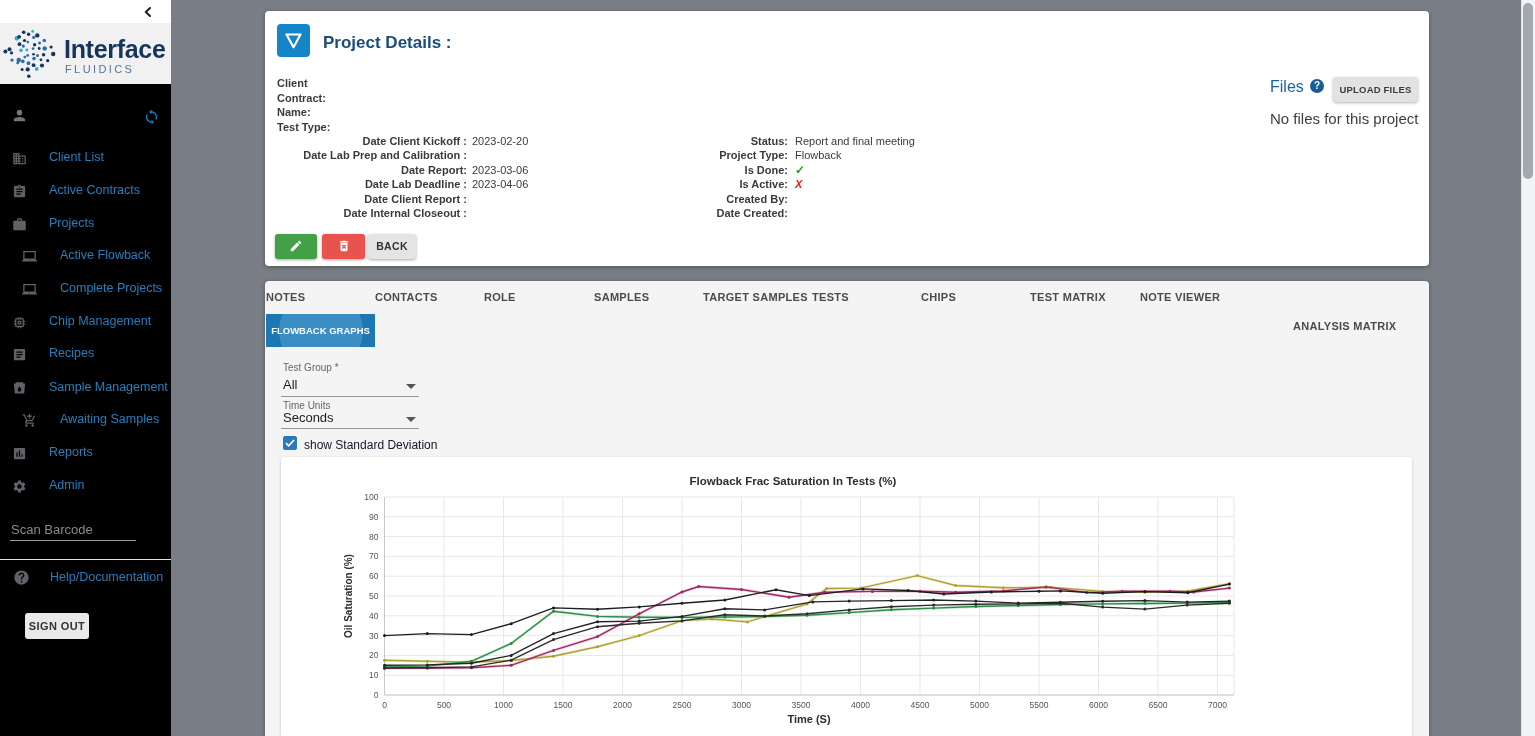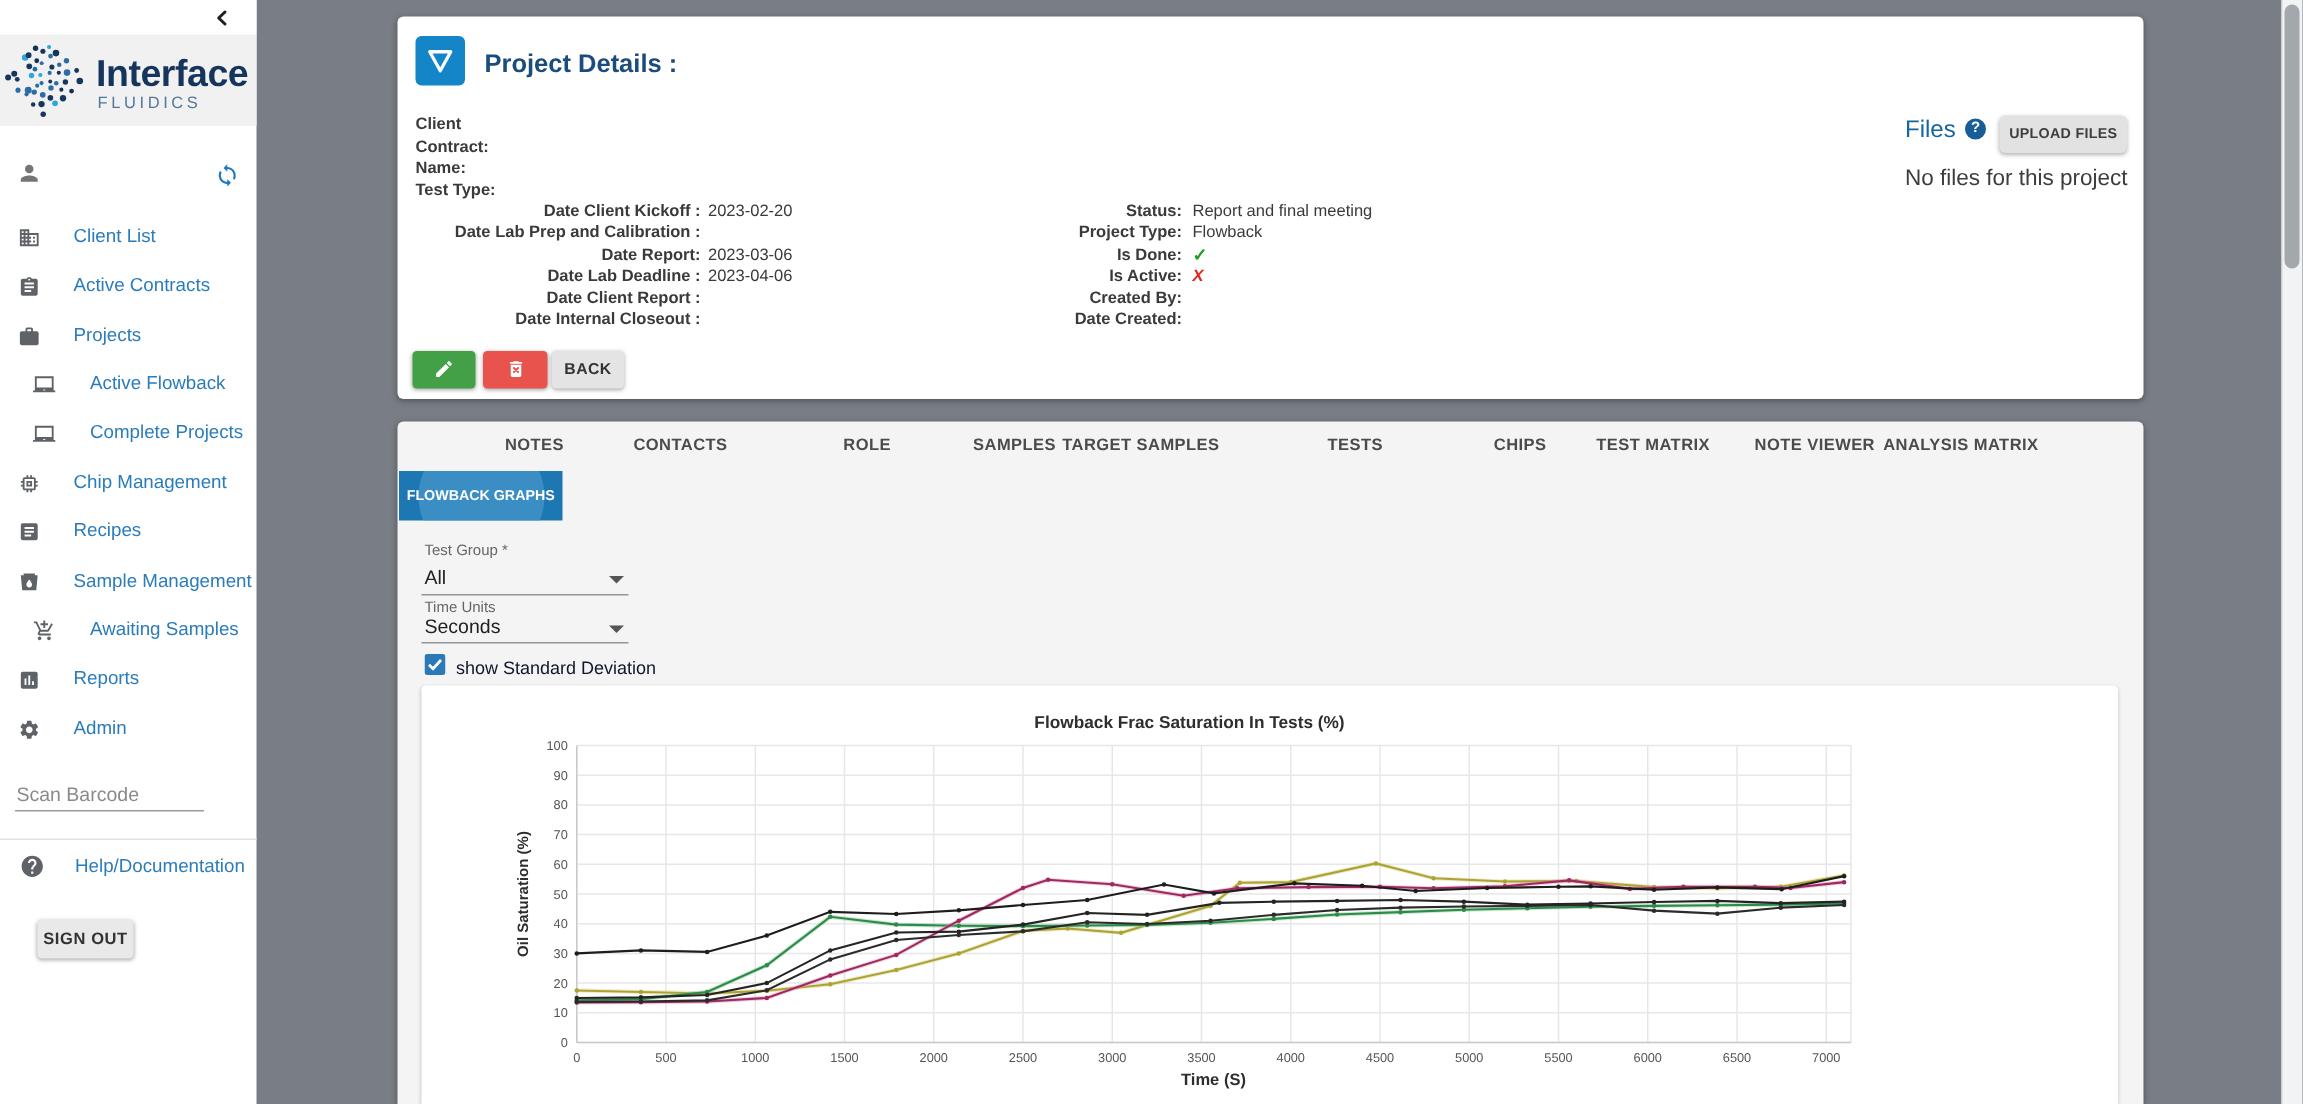--- a/index.html
+++ b/index.html
@@ -1,19 +1,19 @@
 <!DOCTYPE html>
 <html><head>
 <meta charset="utf-8">
 <style>
 * { margin:0; padding:0; box-sizing:border-box; }
 html,body { width:1535px; height:736px; overflow:hidden; font-family:"Liberation Sans", sans-serif; background:#797e86; }
 .abs { position:absolute; }
 
-#sidebar { position:absolute; left:0; top:0; width:171px; height:736px; background:#ffffff; z-index:5; }
+#sidebar { position:absolute; left:0; top:0; width:171px; height:736px; background:#000000; z-index:5; }
 #topbar { position:absolute; left:0; top:0; width:171px; height:23px; background:#fff; }
 #logoband { position:absolute; left:0; top:23px; width:171px; height:61px; background:#f1f1f2; }
 .navtext { color:#2b7cba; font-size:12.5px; white-space:nowrap; }
 #scan { position:absolute; left:11px; top:522px; font-size:13px; color:#8a8a8a; }
 #scanline { position:absolute; left:10px; top:540px; width:126px; height:1px; background:#9a9a9a; }
 #sidediv { position:absolute; left:0; top:559px; width:171px; height:1px; background:#e2e2e2; }
 #signout { position:absolute; left:25px; top:613px; width:64px; height:26px; background:#e9e9e9; border-radius:3px; box-shadow:0 1px 3px rgba(0,0,0,.35); font-size:11px; font-weight:bold; color:#333; text-align:center; line-height:26px; letter-spacing:.4px; }
 
 #card1 { position:absolute; left:265px; top:11px; width:1164px; height:255px; background:#fff; border-radius:4px; box-shadow:0 1px 4px rgba(0,0,0,.35); }
 #card2 { position:absolute; left:265px; top:281px; width:1164px; height:455px; background:#f4f4f5; border-radius:4px 4px 0 0; box-shadow:0 1px 4px rgba(0,0,0,.35); }
@@ -26,21 +26,21 @@
 #files { position:absolute; left:1005px; top:67px; font-size:16px; font-weight:normal; color:#15669e; }
 #qcirc { position:absolute; left:1045px; top:68px; width:14px; height:14px; border-radius:50%; background:#175e98; color:#fff; font-size:10px; font-weight:bold; text-align:center; line-height:14px; }
 #upload { position:absolute; left:1068px; top:66px; width:85px; height:25px; background:#e2e2e2; border-radius:4px; box-shadow:0 1px 3px rgba(0,0,0,.3); font-size:9.5px; font-weight:bold; color:#3d3d3d; text-align:center; line-height:25px; letter-spacing:.2px; }
 #nofiles { position:absolute; left:1005px; top:99px; font-size:15px; color:#3d3d3d; }
 
 .btn { position:absolute; top:223px; height:25px; border-radius:3px; box-shadow:0 1px 3px rgba(0,0,0,.35); }
 #btn-g { left:10px; width:42px; background:#43a047; }
 #btn-r { left:57px; width:43px; background:#e8534e; }
 #btn-b { left:103px; width:48px; background:#e4e4e4; font-size:10.5px; font-weight:bold; color:#333; text-align:center; line-height:25px; letter-spacing:.3px; }
 
-.tab { position:absolute; top:0; height:32px; line-height:33px; text-align:right; font-size:11px; font-weight:bold; color:#4b4b4b; letter-spacing:.3px; width:110px; }
+.tab { position:absolute; top:0; height:32px; line-height:33px; text-align:left; font-size:11px; font-weight:bold; color:#4b4b4b; letter-spacing:.3px; width:110px; }
 #activetab { position:absolute; left:1px; top:33px; width:109px; height:33px; background:#1d77b3; color:#fff; font-size:9.5px; font-weight:bold; text-align:center; line-height:33px; letter-spacing:0; overflow:hidden; white-space:nowrap; z-index:2; }
 #activetab::before { content:""; position:absolute; left:13px; top:-25px; width:84px; height:84px; border-radius:50%; background:#4495c8; opacity:.75; }
 #activetab span { position:relative; z-index:2; }
 
 .flabel { position:absolute; font-size:10px; color:#666; }
 .fval { position:absolute; font-size:13px; color:#212121; }
 .funder { position:absolute; width:138px; height:1px; background:#949494; }
 .arrow { position:absolute; width:0; height:0; border-left:5px solid transparent; border-right:5px solid transparent; border-top:5px solid #555; }
 #chartpanel { position:absolute; left:16px; top:176px; width:1131px; height:279px; background:#fff; border-radius:3px 3px 0 0; box-shadow:0 1px 3px rgba(0,0,0,.2); }
 
@@ -221,21 +221,21 @@
 <div id="card2">
   <div class="tab" style="left:1px;">NOTES</div>
 <div class="tab" style="left:110px;">CONTACTS</div>
 <div class="tab" style="left:219px;">ROLE</div>
 <div class="tab" style="left:329px;">SAMPLES</div>
 <div class="tab" style="left:438px;">TARGET SAMPLES</div>
 <div class="tab" style="left:547px;">TESTS</div>
 <div class="tab" style="left:656px;">CHIPS</div>
 <div class="tab" style="left:765px;">TEST MATRIX</div>
 <div class="tab" style="left:875px;">NOTE VIEWER</div>
-<div class="tab" style="left:984px;">ANALYSIS MATRIX</div>
+<div class="tab" style="left:1028px;margin-top:29px;">ANALYSIS MATRIX</div>
   <div id="activetab"><span>FLOWBACK GRAPHS</span></div>
   <div class="flabel" style="left:18px; top:81px;">Test Group *</div>
   <div class="fval" style="left:18px; top:96px;">All</div>
   <div class="arrow" style="left:141px; top:103px;"></div>
   <div class="funder" style="left:16px; top:115px;"></div>
   <div class="flabel" style="left:18px; top:119px;">Time Units</div>
   <div class="fval" style="left:18px; top:129px;">Seconds</div>
   <div class="arrow" style="left:141px; top:136px;"></div>
   <div class="funder" style="left:16px; top:147px;"></div>
   <svg class="abs" style="left:18px; top:155px;" width="14" height="14" viewBox="0 0 14 14">

